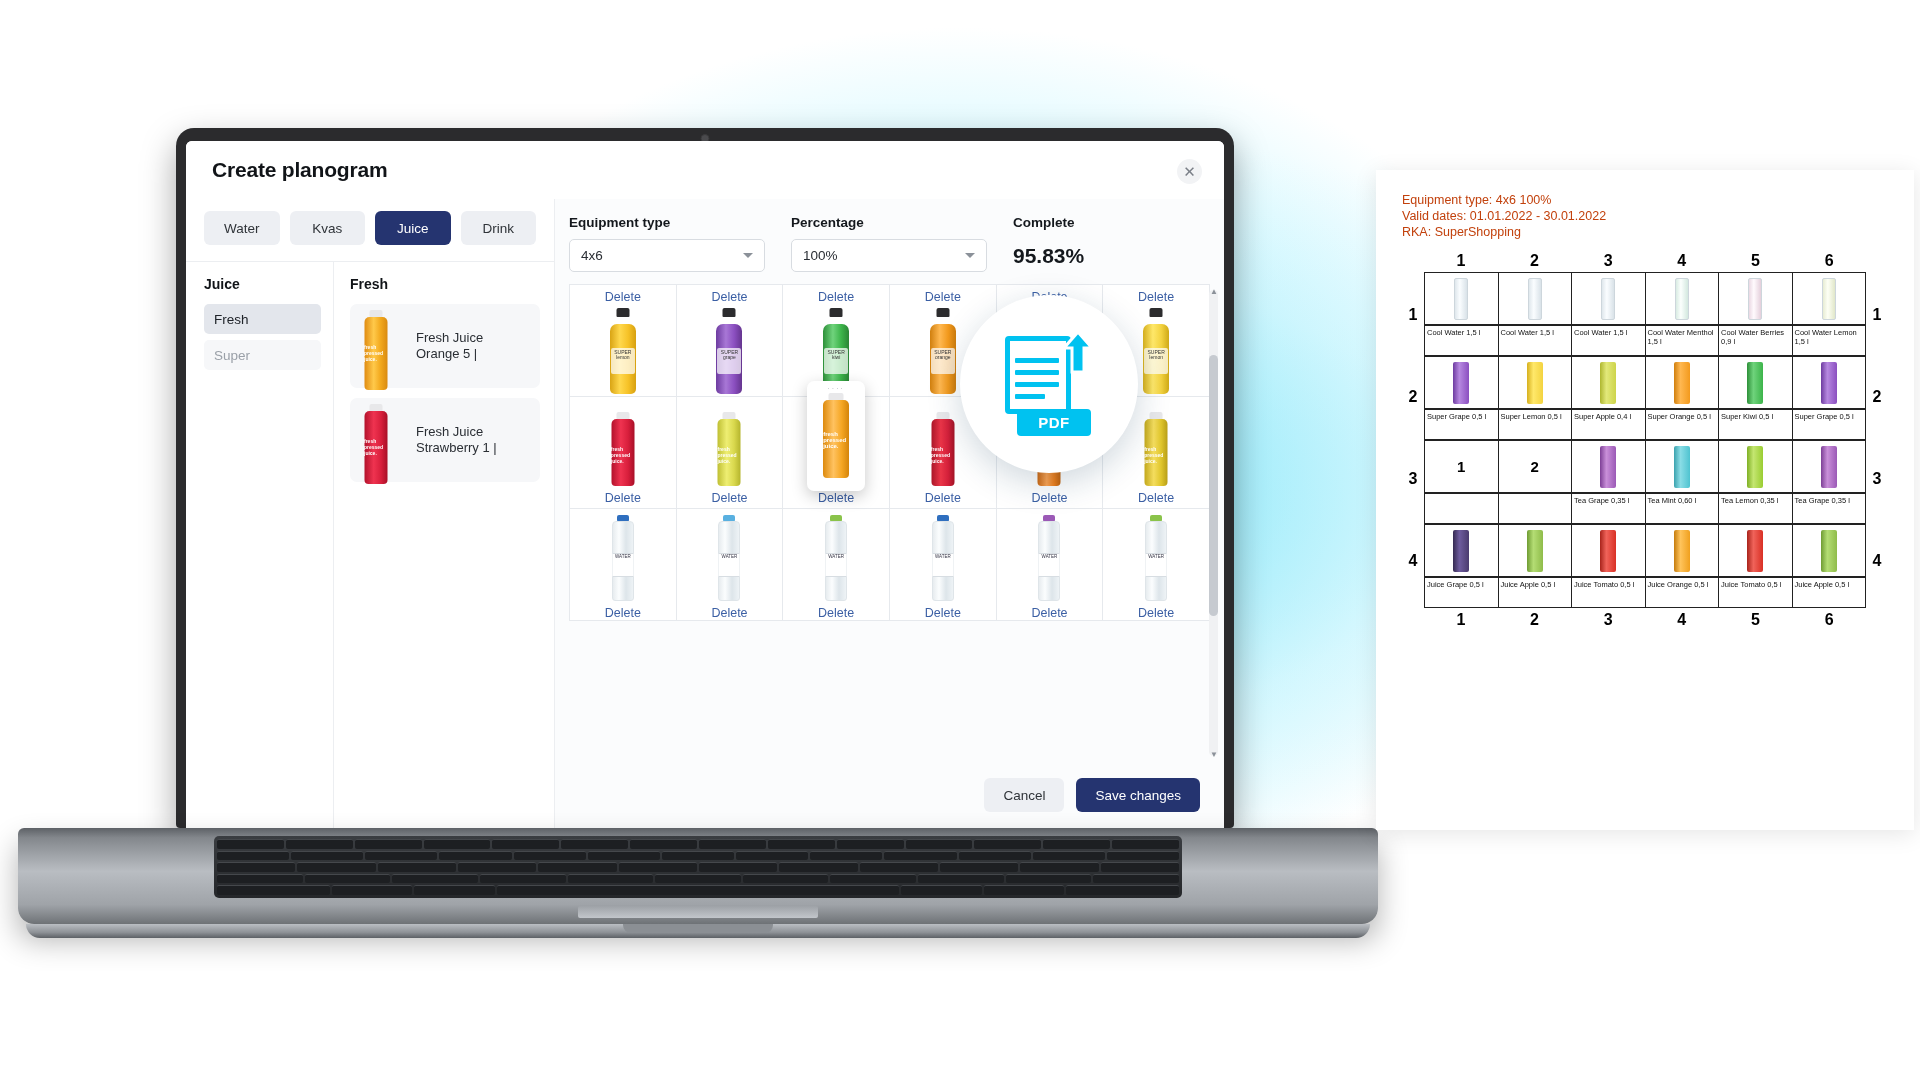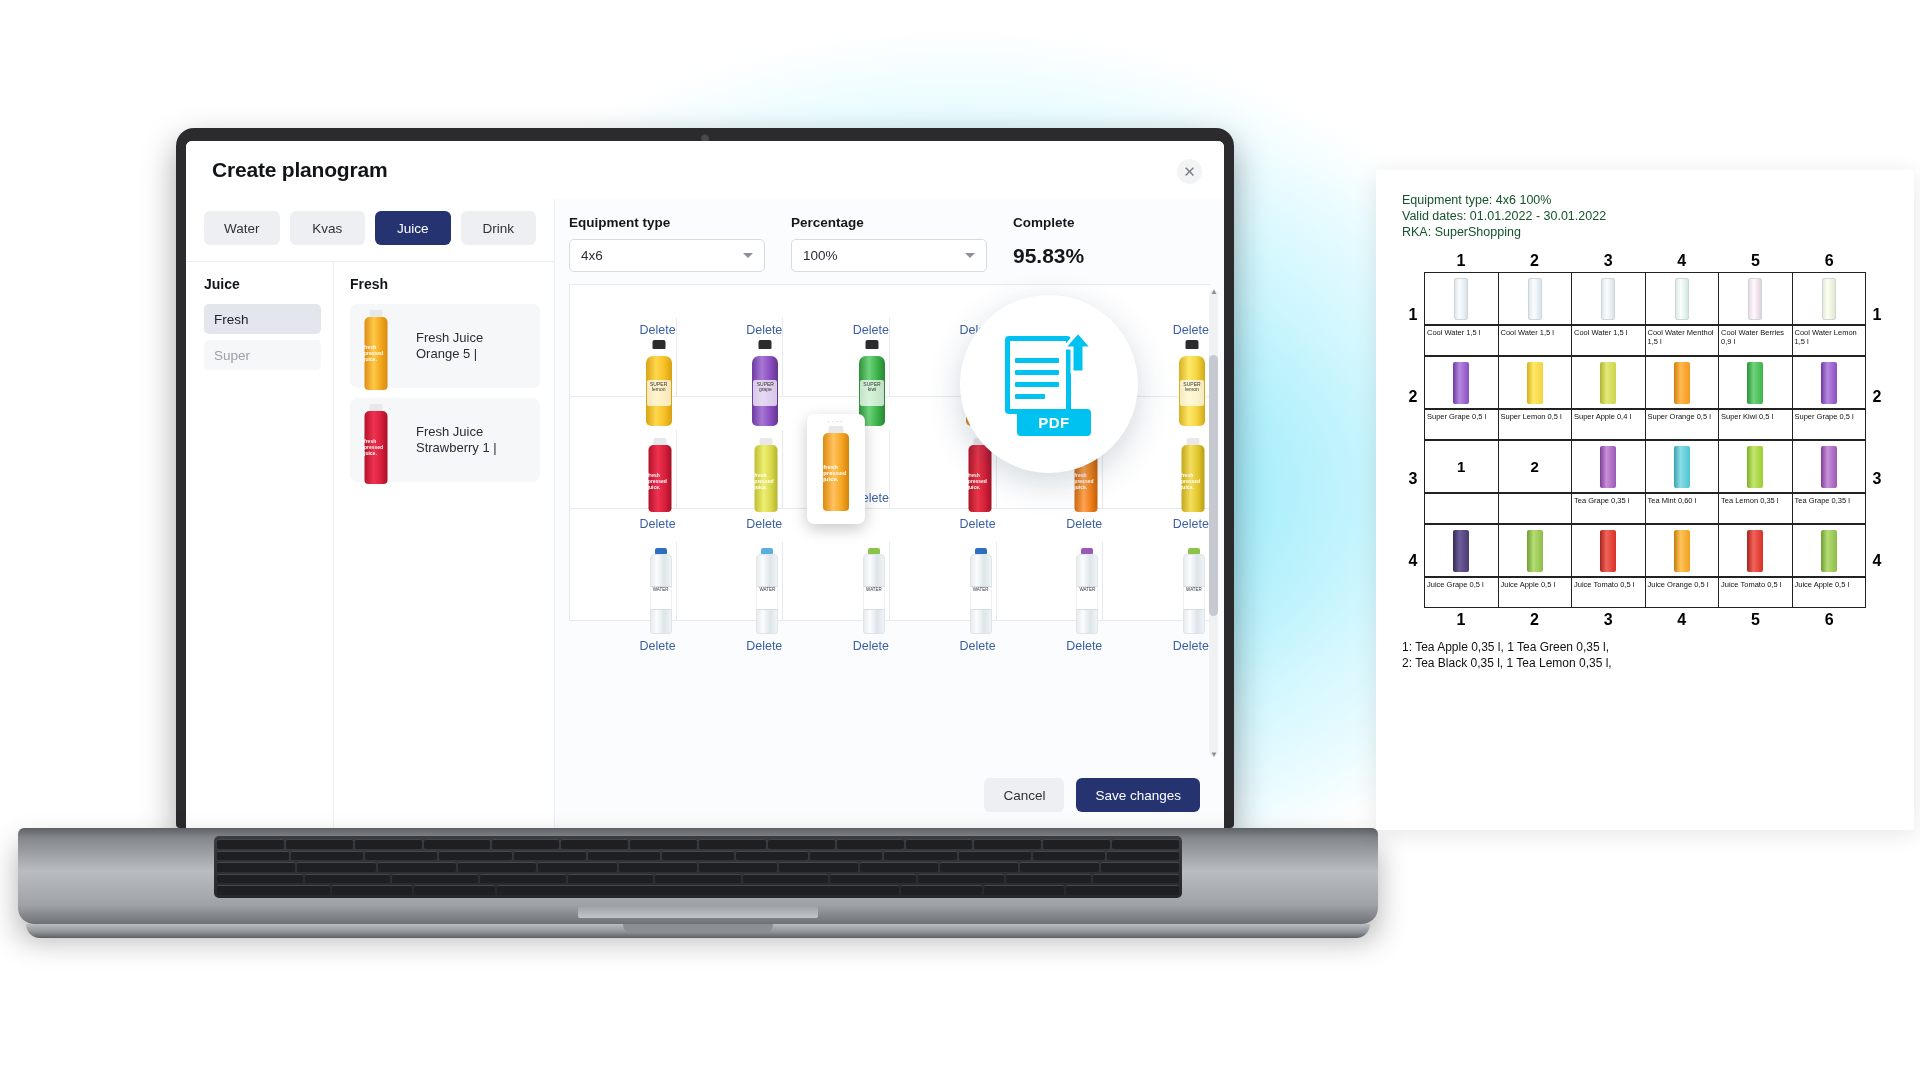--- a/index.html
+++ b/index.html
@@ -131,21 +131,21 @@
 
   .grid-wrap { flex: 1; margin: 0 14px 0 14px; position: relative; min-height: 0; }
   .grid {
     display: grid; grid-template-columns: repeat(6, 1fr); grid-auto-rows: 112px;
     border-top: 1px solid #e6e9ed; border-left: 1px solid #e6e9ed;
     background: #fff; width: 100%;
   }
   .cell {
     border-right: 1px solid #e6e9ed; border-bottom: 1px solid #e6e9ed;
     position: relative; display: flex; flex-direction: column;
-    align-items: flex-end; justify-content: flex-start; padding-top: 2px; margin-top: 33px;
+    align-items: center; justify-content: flex-start; padding-top: 2px;
   }
   .del {
     font-size: 12.5px; color: #3b5fa4; cursor: pointer; line-height: 20px;
     height: 20px; background: none; border: none; font-family: inherit;
   }
   .bimg { flex: 1; display: flex; align-items: flex-end; justify-content: center; padding-bottom: 2px; }
 
   .scrollbar {
     position: absolute; right: -8px; top: 6px; width: 9px; bottom: 6px;
     background: #f0f1f3; border-radius: 5px;
@@ -201,21 +201,21 @@
     position: absolute; left: 16px; bottom: 0; width: 74px; height: 27px;
     background: #00c2f0; border-radius: 4px; color: #fff; font-size: 15px; font-weight: bold;
     display: flex; align-items: center; justify-content: center; letter-spacing: .5px;
   }
 
   
   .sheet {
     position: absolute; left: 1376px; top: 170px; width: 538px; height: 660px;
     background: #fff; box-shadow: 0 4px 22px rgba(0,0,0,.10); padding: 22px 26px; z-index: 20;
   }
-  .sheet-meta { font-size: 12.5px; color: #14532d; line-height: 16px; }
+  .sheet-meta { font-size: 12.5px; color: #c2410c; line-height: 16px; }
   .pg-wrap { margin-top: 12px; display: flex; }
   .pg-rowlabels { display: flex; flex-direction: column; width: 22px; }
   .pg-table { flex: 1; }
   .pg-colhead { display: grid; grid-template-columns: repeat(6, 1fr); text-align: center; font-size: 16px; font-weight: bold; margin-bottom: 2px; }
   .pg-grid { display: grid; grid-template-columns: repeat(6,1fr); border-top: 1px solid #222; border-left: 1px solid #222; }
   .pg-cell { border-right: 1px solid #222; border-bottom: 1px solid #222; height: 52px; display: flex; align-items: center; justify-content: center; padding: 2px; }
   .pg-lbl { border-right: 1px solid #222; border-bottom: 1px solid #222; height: 30px; font-size: 7.5px; line-height: 9px; padding: 2px 2px; color: #111; }
   .pg-num { display: flex; align-items: center; justify-content: center; font-size: 16px; font-weight: bold; }
   .sheet-notes { margin-top: 8px; font-size: 12px; line-height: 16px; color: #111; }
   .mini { width: 16px; height: 42px; border-radius: 2px; }
@@ -760,17 +760,13 @@
     <div class="pg-rowlabels">
       <div style="height:22px"></div>
       <div class="pg-num" style="height:82px">1</div>
       <div class="pg-num" style="height:82px">2</div>
       <div class="pg-num" style="height:82px">3</div>
       <div class="pg-num" style="height:82px">4</div>
       <div style="height:22px"></div>
     </div>
   </div>
 
-  <div class="sheet-notes">
-    <div>1: Tea Apple 0,35 l,  1 Tea Green 0,35 l,</div>
-    <div>2: Tea Black 0,35 l,  1 Tea Lemon 0,35 l,</div>
-  </div>
 </div>
 
 </body></html>

